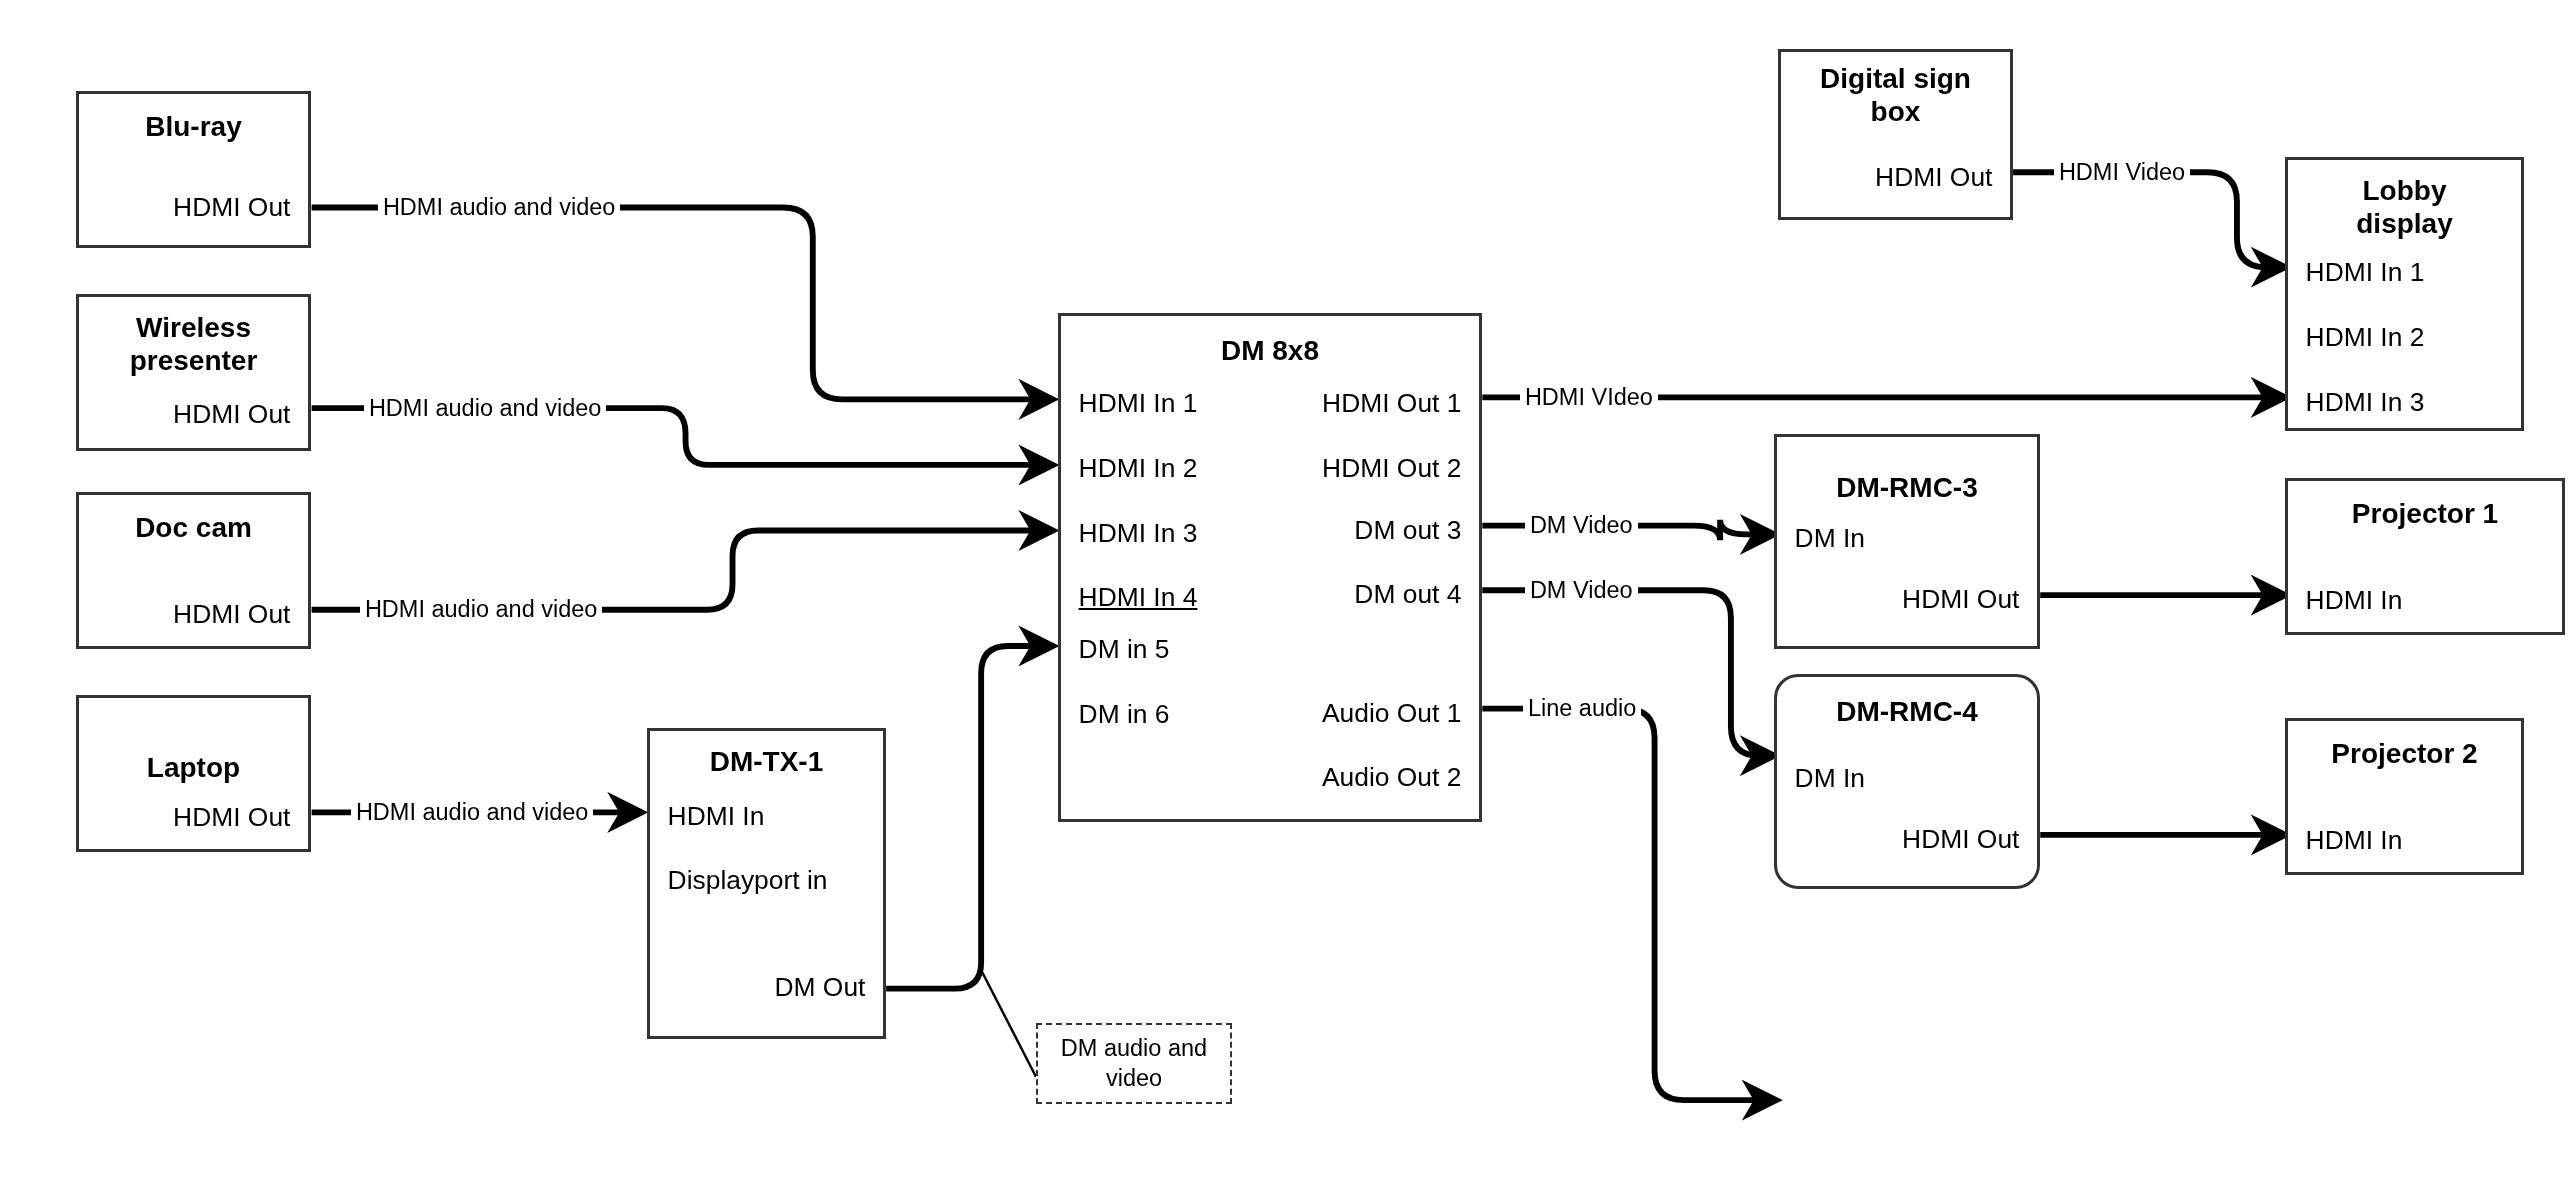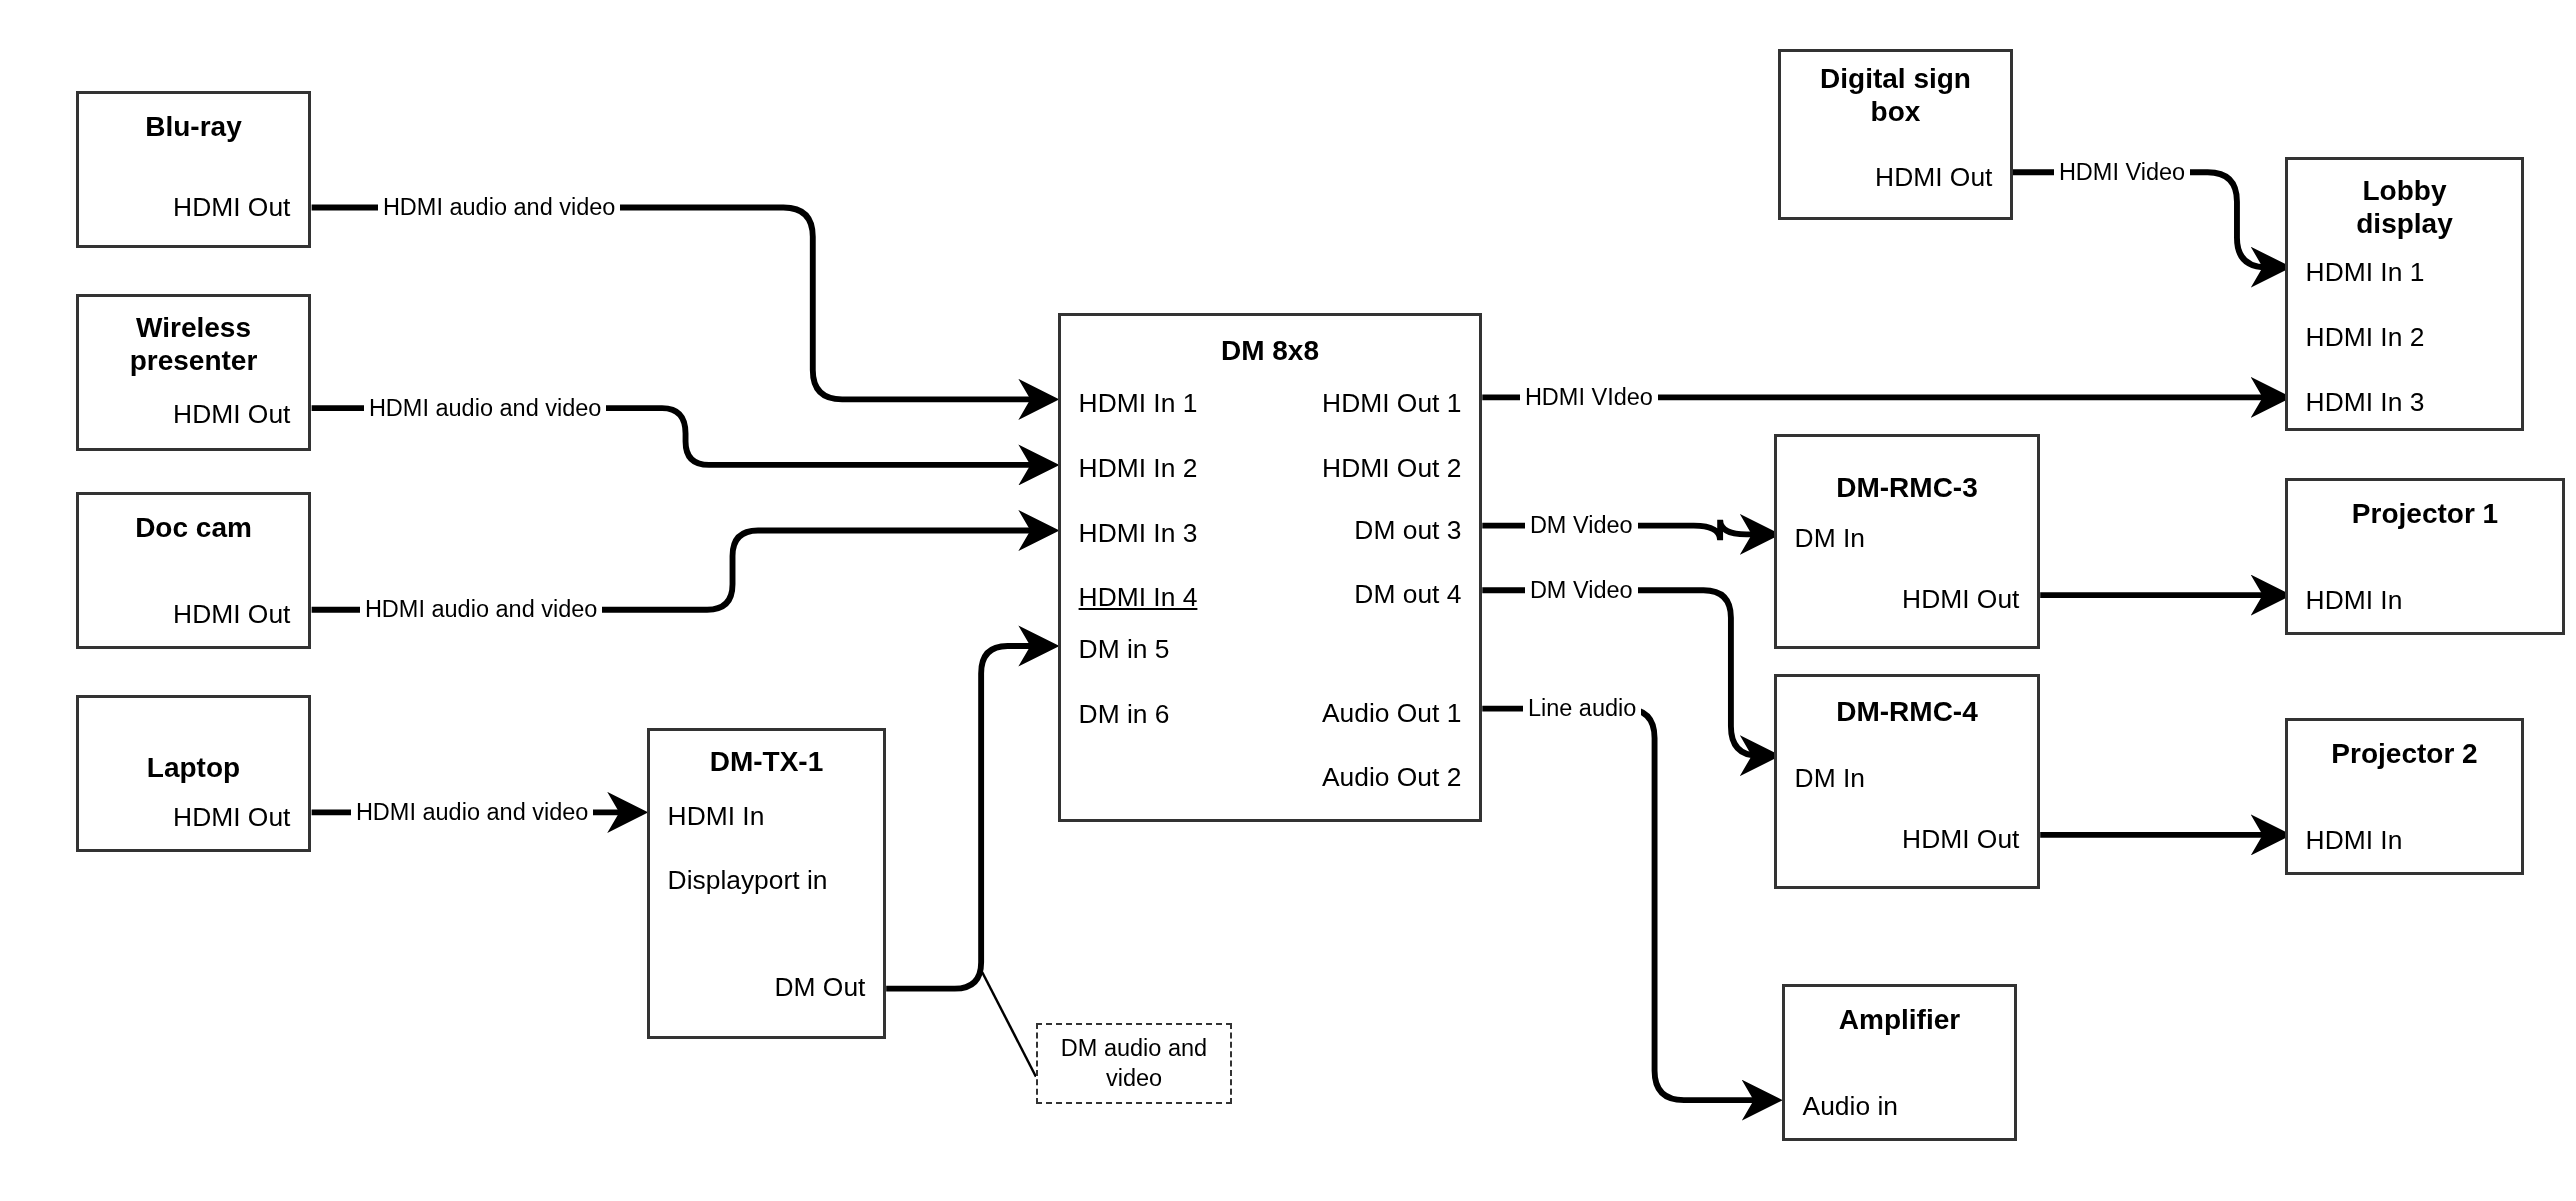--- a/index.html
+++ b/index.html
@@ -171,40 +171,36 @@
     <div class="port left" style="top:162px;">HDMI In 2</div>
     <div class="port left" style="top:227px;">HDMI In 3</div>
   </div>
 
   <div class="node" style="left:1774px; top:434px; width:266px; height:215px;">
     <div class="node-title" style="top:17.6px;margin-top:16px;">DM-RMC-3</div>
     <div class="port left" style="top:86px;">DM In</div>
     <div class="port right" style="top:147px;">HDMI Out</div>
   </div>
 
-  <div class="node" style="left:1774px; top:674px; width:266px; height:215px;">
+  <div class="node" style="left:1774px; top:674px; width:266px; height:215px;border-radius:24px;">
     <div class="node-title" style="top:17.6px;">DM-RMC-4</div>
     <div class="port left" style="top:86px;">DM In</div>
     <div class="port right" style="top:147px;">HDMI Out</div>
   </div>
 
   <div class="node" style="left:2285px; top:478px; width:280px; height:157px;">
     <div class="node-title" style="top:15.7px;">Projector 1</div>
     <div class="port left" style="top:104px;">HDMI In</div>
   </div>
 
   <div class="node" style="left:2285px; top:718px; width:239px; height:157px;">
     <div class="node-title" style="top:15.7px;">Projector 2</div>
     <div class="port left" style="top:104px;">HDMI In</div>
   </div>
 
-  <div class="node" style="left:1782px; top:984px; width:235px; height:157px;">
-    <div class="node-title" style="top:15.7px;">Amplifier</div>
-    <div class="port left" style="top:104px;">Audio in</div>
-  </div>
 
   <div class="wire-label" style="left:378px; top:196px;">HDMI audio and video</div>
 
   <div class="wire-label" style="left:364px; top:397px;">HDMI audio and video</div>
 
   <div class="wire-label" style="left:360px; top:598px;">HDMI audio and video</div>
 
   <div class="wire-label" style="left:351px; top:801px;">HDMI audio and video</div>
 
   <div class="wire-label" style="left:1520px; top:386px;">HDMI VIdeo</div>

